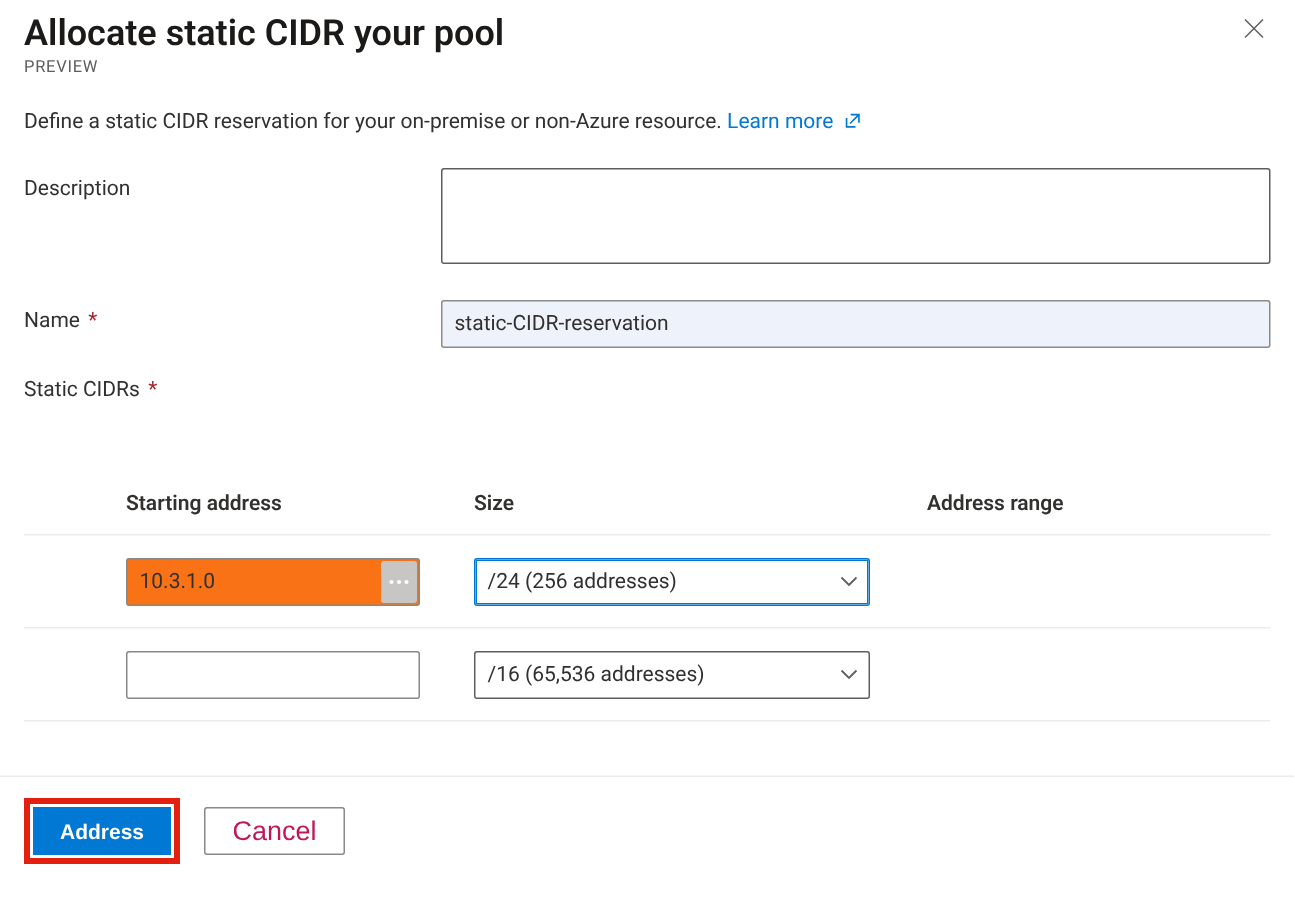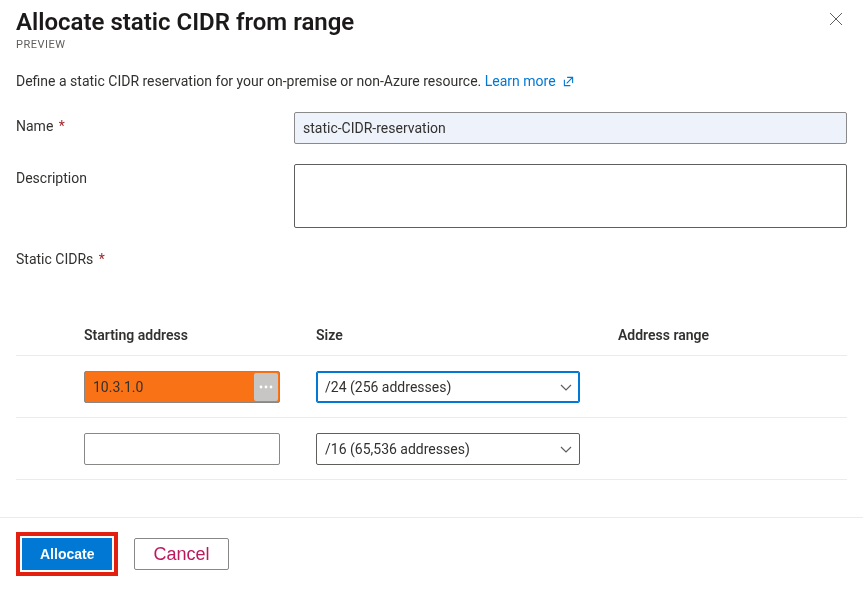--- a/index.html
+++ b/index.html
@@ -98,21 +98,21 @@
   }
 </style>
 </head>
 <body>
 
 <div class="panel">
   <div class="content">
 
     <div class="header-row">
       <div>
-        <h1 class="title">Allocate static CIDR from range</h1>
+        <h1 class="title">Allocate static CIDR your pool</h1>
         <div class="preview-badge">PREVIEW</div>
       </div>
       <button class="close-btn" aria-label="Close">
         <svg width="14" height="14" viewBox="0 0 14 14">
           <path d="M1 1 L13 13 M13 1 L1 13" stroke="#605e5c" stroke-width="1" fill="none"></path>
         </svg>
       </button>
     </div>
 
     <div class="intro">
@@ -125,34 +125,34 @@
             <path d="M8 10.5 H1.5 V4" stroke="#0078d4" stroke-width="1.2" fill="none"></path>
           </svg>
         </span>
       </a>
     </div>
 
     <div class="form">
 
       <div class="field-row">
         <div class="field-label-col">
+          <span>Description</span>
+        </div>
+        <div class="field-input-col">
+          <textarea class="textarea" style=""></textarea>
+        </div>
+      </div>
+
+      <div class="field-row">
+        <div class="field-label-col">
           <span>Name</span>
           <span class="req-star">*</span>
         </div>
         <div class="field-input-col">
           <input type="text" class="text-input name-input" value="static-CIDR-reservation" style="">
-        </div>
-      </div>
-
-      <div class="field-row">
-        <div class="field-label-col">
-          <span>Description</span>
-        </div>
-        <div class="field-input-col">
-          <textarea class="textarea" style=""></textarea>
         </div>
       </div>
 
       <div class="section-label">
         <span>Static CIDRs</span>
         <span class="req-star">*</span>
       </div>
 
       <div class="cidr-table">
         <div class="thead-row">
@@ -212,17 +212,17 @@
           <div class="col-range"></div>
         </div>
 
       </div>
 
     </div>
   </div>
 
   <div class="footer">
     <span class="btn-wrap-primary">
-      <button class="btn-primary">Allocate</button>
+      <button class="btn-primary">Address</button>
     </span>
     <button class="btn-secondary">Cancel</button>
   </div>
 </div>
 
 </body></html>

